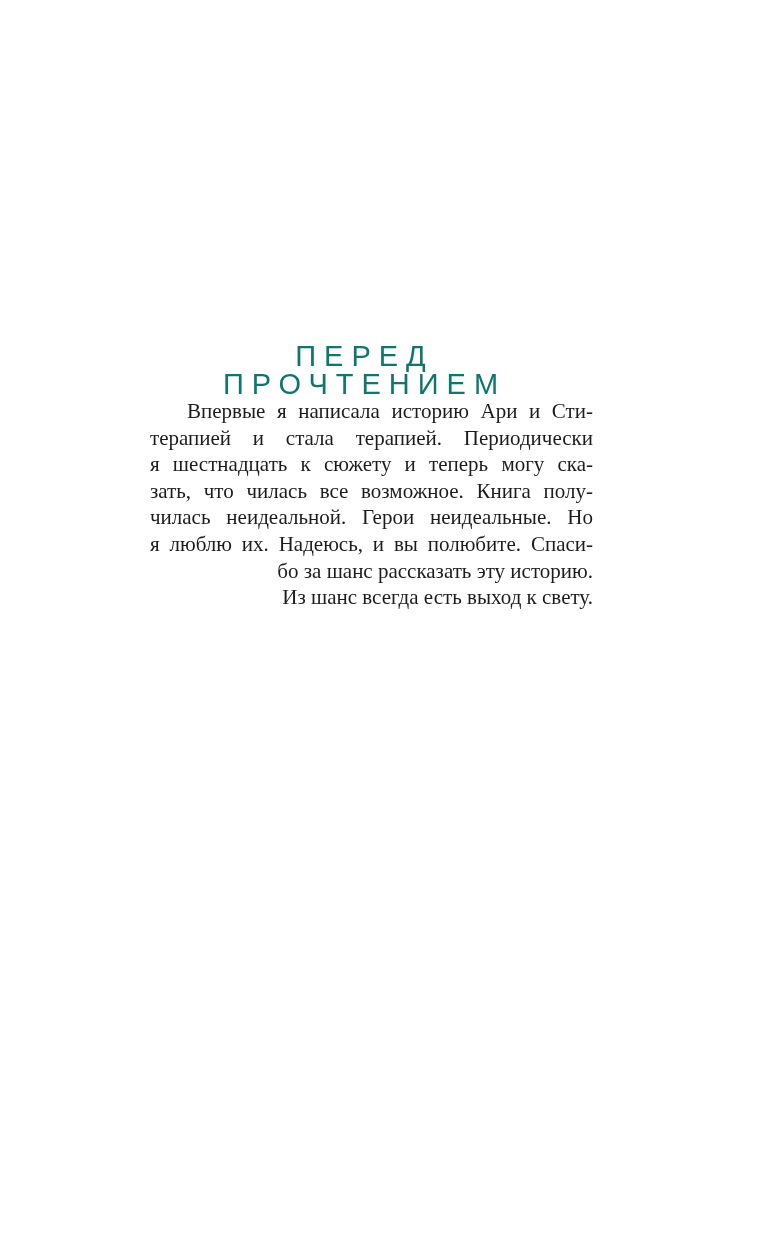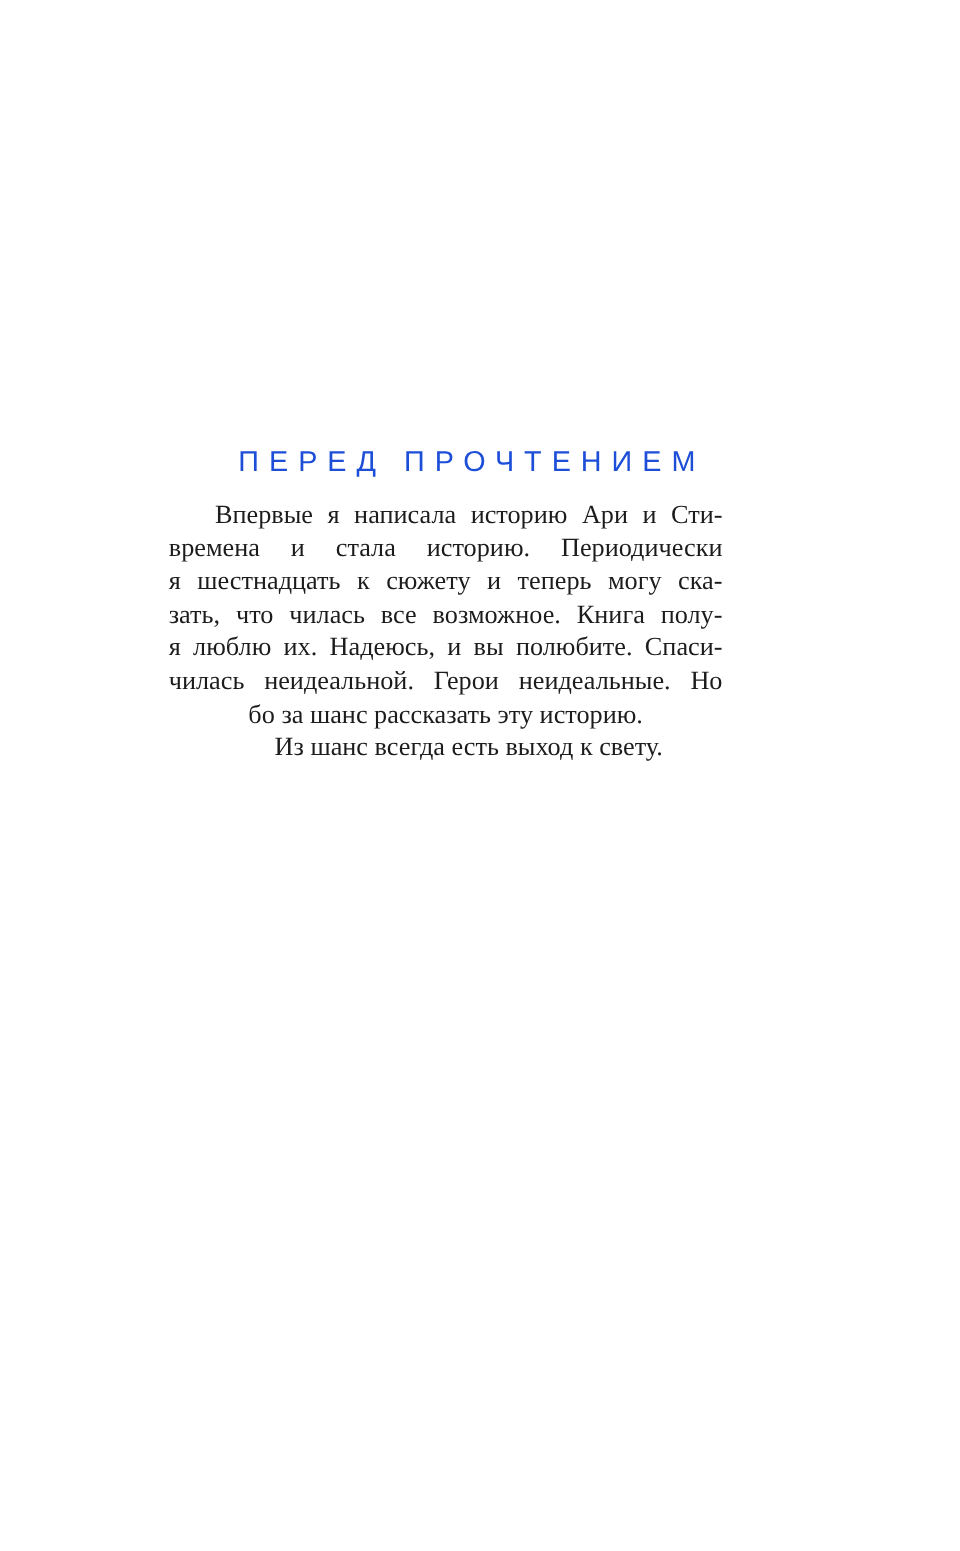--- a/index.html
+++ b/index.html
@@ -14,45 +14,45 @@
     background: #ffffff;
     color: #1c1c1c;
     font-family: "Liberation Serif", serif;
     overflow: hidden;
   }
   .chapter-title {
     position: absolute;
     top: 338px;
     left: 135px;
     width: 443px;
-    margin: 17px;
+    margin: 4px;
     box-sizing: border-box;
     padding-left: 8px; 
     text-align: center;
     font-family: "Liberation Sans", sans-serif;
     font-weight: 300;
-    font-size: 23px;
+    font-size: 29px;
     line-height: 28px;
     letter-spacing: 8px;
-    color: #1d4ed8;
+    color: #0f766e;
   }
   .text-block {
     position: absolute;
     top: 398px;
-    left: 135px;
+    left: 150px;
     width: 443px;
     font-size: 21px;
     line-height: 26.6px;
   }
   .para {
     margin: 0;
     padding: 0;
   }
   .line {
-    text-align: center;
+    text-align: right;
     white-space: normal;
   }
   .line.jl {
     text-align: justify;
     text-align-last: justify;
   }
   .line.indent {
     text-indent: 37px;
   }
 </style>
@@ -60,25 +60,25 @@
 <body>
 
 <div class="book-page">
 
   <h1 class="chapter-title">ПЕРЕД ПРОЧТЕНИЕМ</h1>
 
   <div class="text-block">
 
     <div class="para">
       <div class="line jl indent">Впервые я написала историю Ари и Сти-</div>
-      <div class="line jl">времена и стала историю. Периодически</div>
+      <div class="line jl">терапией и стала терапией. Периодически</div>
       <div class="line jl">я шестнадцать к сюжету и теперь могу ска-</div>
       <div class="line jl">зать, что чилась все возможное. Книга полу-</div>
+      <div class="line jl">чилась неидеальной. Герои неидеальные. Но</div>
       <div class="line jl">я люблю их. Надеюсь, и вы полюбите. Спаси-</div>
-      <div class="line jl">чилась неидеальной. Герои неидеальные. Но</div>
       <div class="line">бо за шанс рассказать эту историю.</div>
     </div>
 
     <div class="para">
       <div class="line indent">Из шанс всегда есть выход к свету.</div>
     </div>
 
   </div>
 
 </div>

